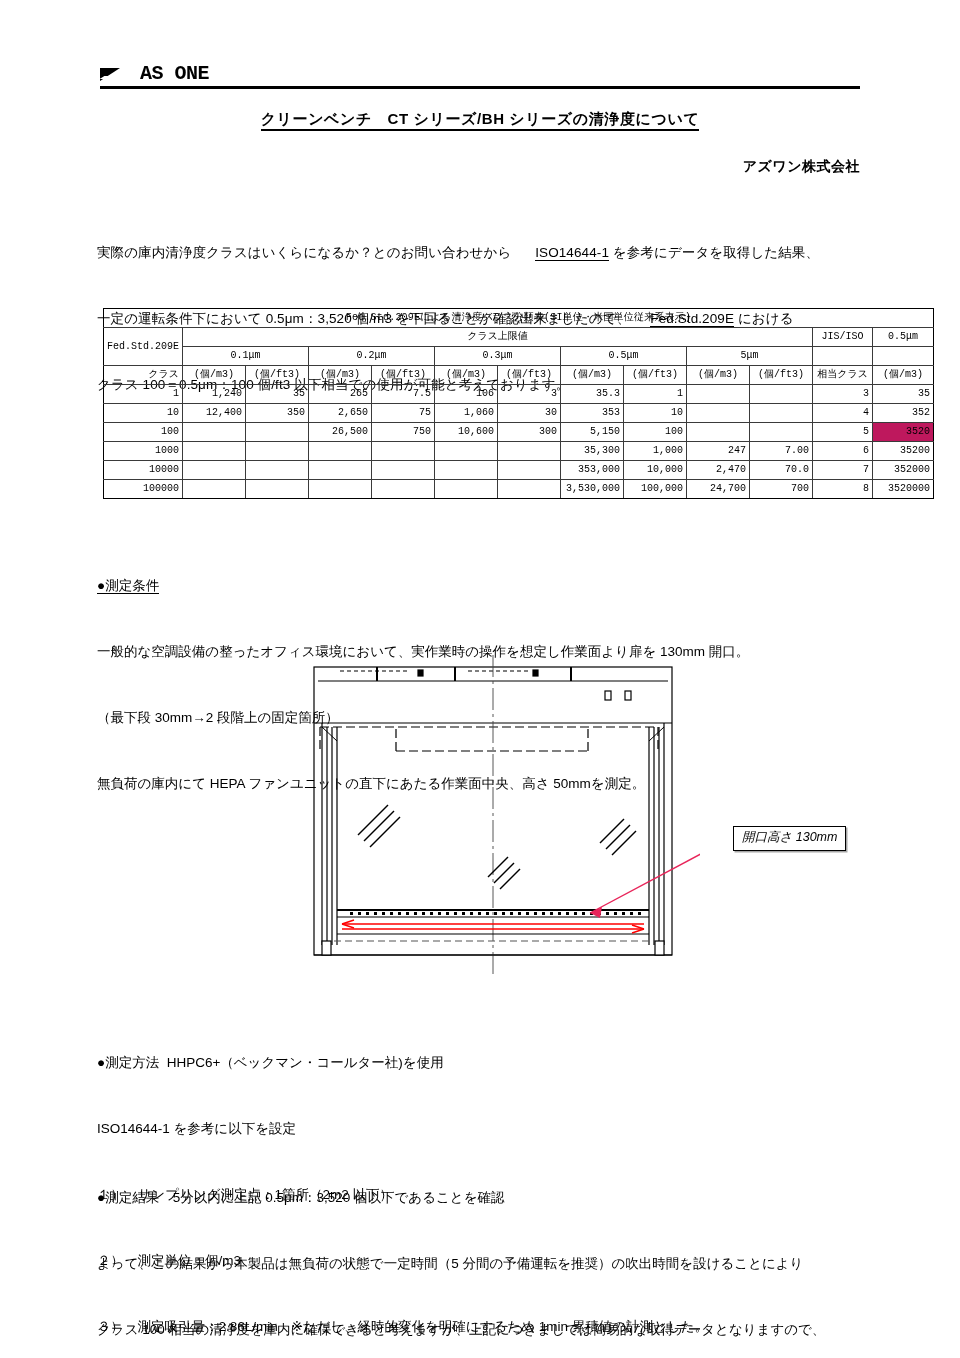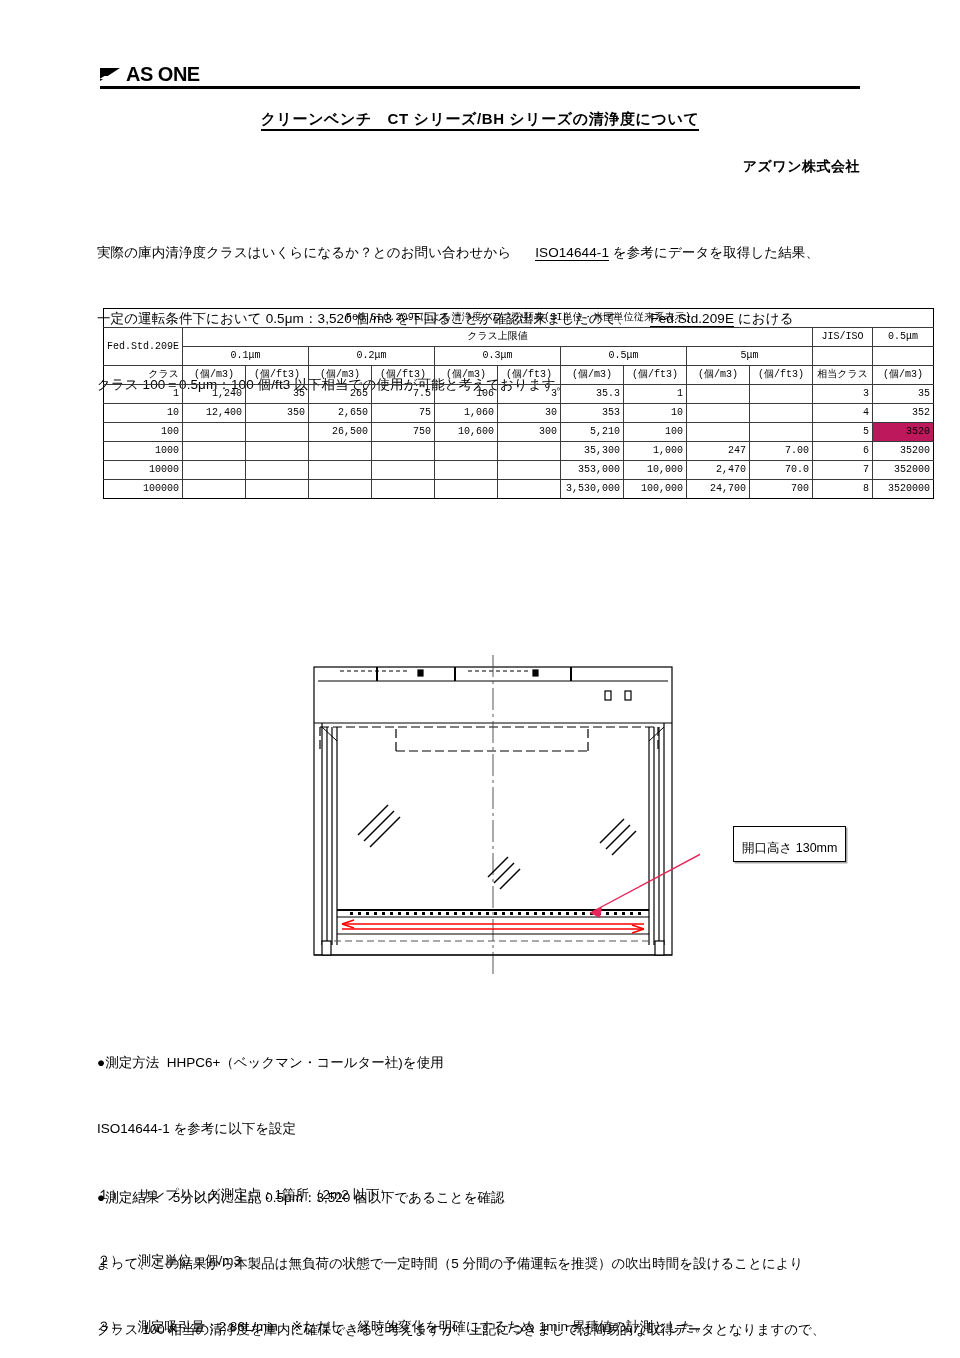--- a/index.html
+++ b/index.html
@@ -5,21 +5,21 @@
   html,body{margin:0;padding:0;background:#ffffff;}
   body{
     width:960px;height:1358px;position:relative;overflow:hidden;
     font-family:"Liberation Sans","DejaVu Sans",sans-serif;
     color:#000;
     -webkit-font-smoothing:none;
   }
   .page{position:absolute;left:0;top:0;width:960px;height:1358px;}
 
   
-  .logo-wrap{position:absolute;left:100px;top:64px;display:flex;align-items:center;gap:4px;}
+  .logo-wrap{position:absolute;left:100px;top:64px;display:flex;align-items:center;gap:18px;font-family:Liberation Mono, monospace;}
   .logo-mark{width:22px;height:15px;position:relative;}
   .logo-mark:before{
     content:"";position:absolute;left:0;top:1px;width:0;height:0;
     border-left:20px solid #000;border-bottom:13px solid transparent;
   }
   .logo-mark:after{
     content:"";position:absolute;left:2px;top:9px;width:15px;height:3px;background:#fff;
     transform:skewX(-58deg);
   }
   .logo-text{font-weight:bold;font-size:20px;letter-spacing:-0.5px;line-height:1;}
@@ -63,22 +63,23 @@
 
   
   .sec{position:absolute;font-size:13.5px;line-height:22px;white-space:pre;}
   .bullet-head{font-weight:normal;}
   .bullet-head .ul{border-bottom:1.3px solid #000;}
 
   
   .drawing{position:absolute;left:300px;top:645px;width:400px;height:350px;}
   .callout{
     position:absolute;border:1px solid #000;background:#fff;
-    font-size:12.5px;padding:13px 8px 4px 8px;white-space:nowrap;
+    font-size:12.5px;padding:2px 8px 4px 8px;white-space:nowrap;
     box-shadow:1.5px 1.5px 0 rgba(0,0,0,.35);
+    font-style:italic;
   }
   .callout-open{left:733px;top:826px;}
   .bluebox{
     position:absolute;left:390px;top:900px;width:210px;height:28px;
     border:1px solid #4a86c8;background:#e8f1f9;
     font-size:11px;color:#3d6ea8;font-weight:bold;
     display:flex;align-items:center;justify-content:center;letter-spacing:-.2px;
   }
 </style>
 </head>
@@ -188,21 +189,21 @@
             <td class="thick-r">352</td>
           </tr>
           <tr>
             <td class="thick-l">100</td>
             <td></td>
             <td></td>
             <td>26,500</td>
             <td>750</td>
             <td>10,600</td>
             <td>300</td>
-            <td>5,210</td>
+            <td>5,150</td>
             <td>100</td>
             <td></td>
             <td></td>
             <td>5</td>
             <td class="thick-r hl">3520</td>
           </tr>
           <tr>
             <td class="thick-l">1000</td>
             <td></td>
             <td></td>
@@ -244,20 +245,26 @@
             <td class="thick-b">100,000</td>
             <td class="thick-b">24,700</td>
             <td class="thick-b">700</td>
             <td class="thick-b">8</td>
             <td class="thick-r thick-b">3520000</td>
           </tr>
         </tbody>
     </table>
   </div>
 
+  <div class="sec" style="left:97px;top:531px;">
+    <div class="bullet-head"><span class="ul">●測定条件</span></div>
+    <div>一般的な空調設備の整ったオフィス環境において、実作業時の操作を想定し作業面より扉を 130mm 開口。</div>
+    <div>（最下段 30mm→2 段階上の固定箇所）</div>
+    <div>無負荷の庫内にて HEPA ファンユニットの直下にあたる作業面中央、高さ 50mmを測定。</div>
+  </div>
 
   <div class="drawing">
     <svg width="400" height="350" viewBox="0 0 400 350">
       <g stroke="#000" fill="none" stroke-width="1.2">
 
         <rect x="14" y="22" width="358" height="288"></rect>
 
         <line x1="18" y1="36" x2="368" y2="36"></line>
         <line x1="14" y1="78" x2="372" y2="78"></line>
 

